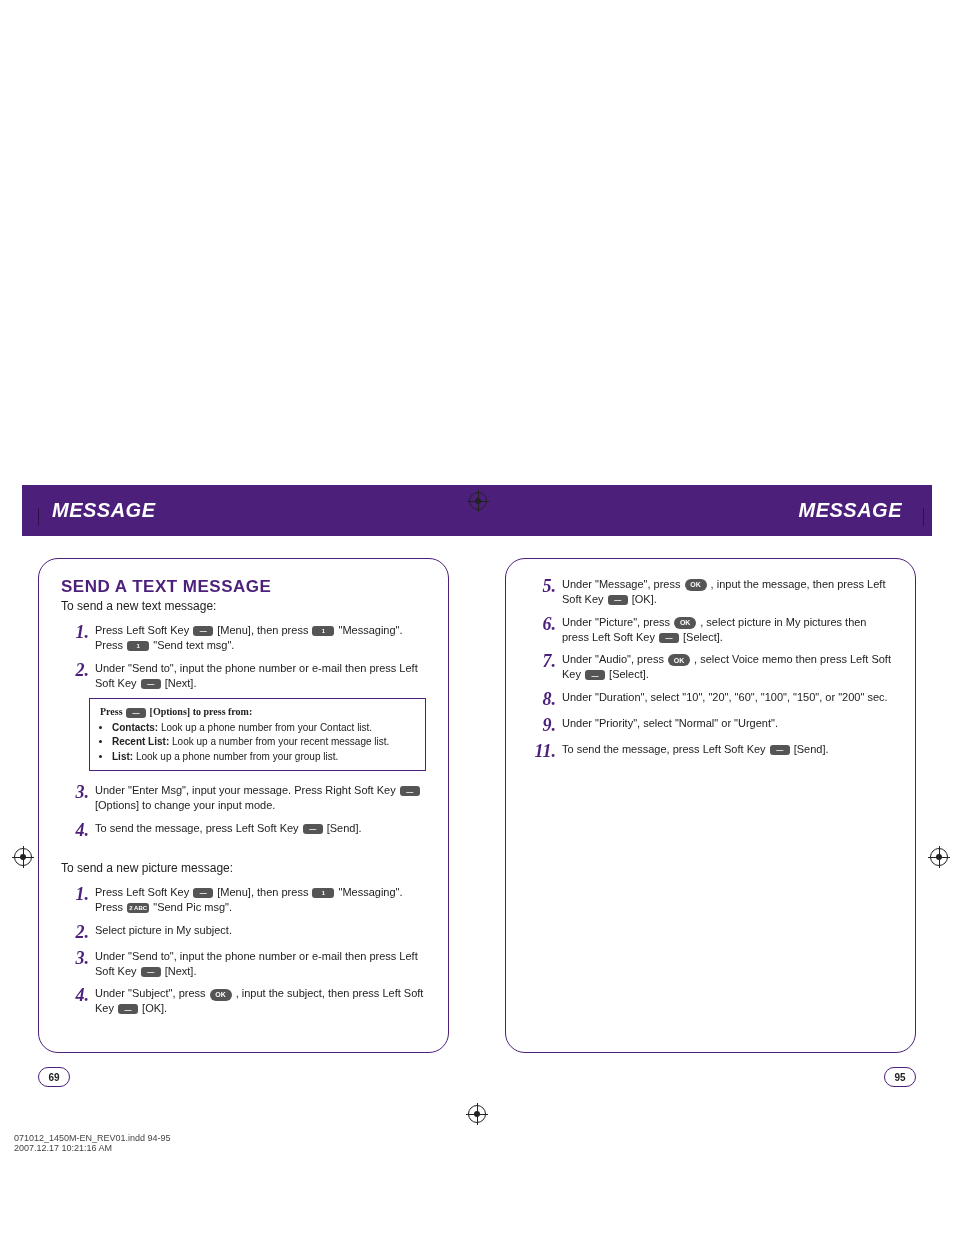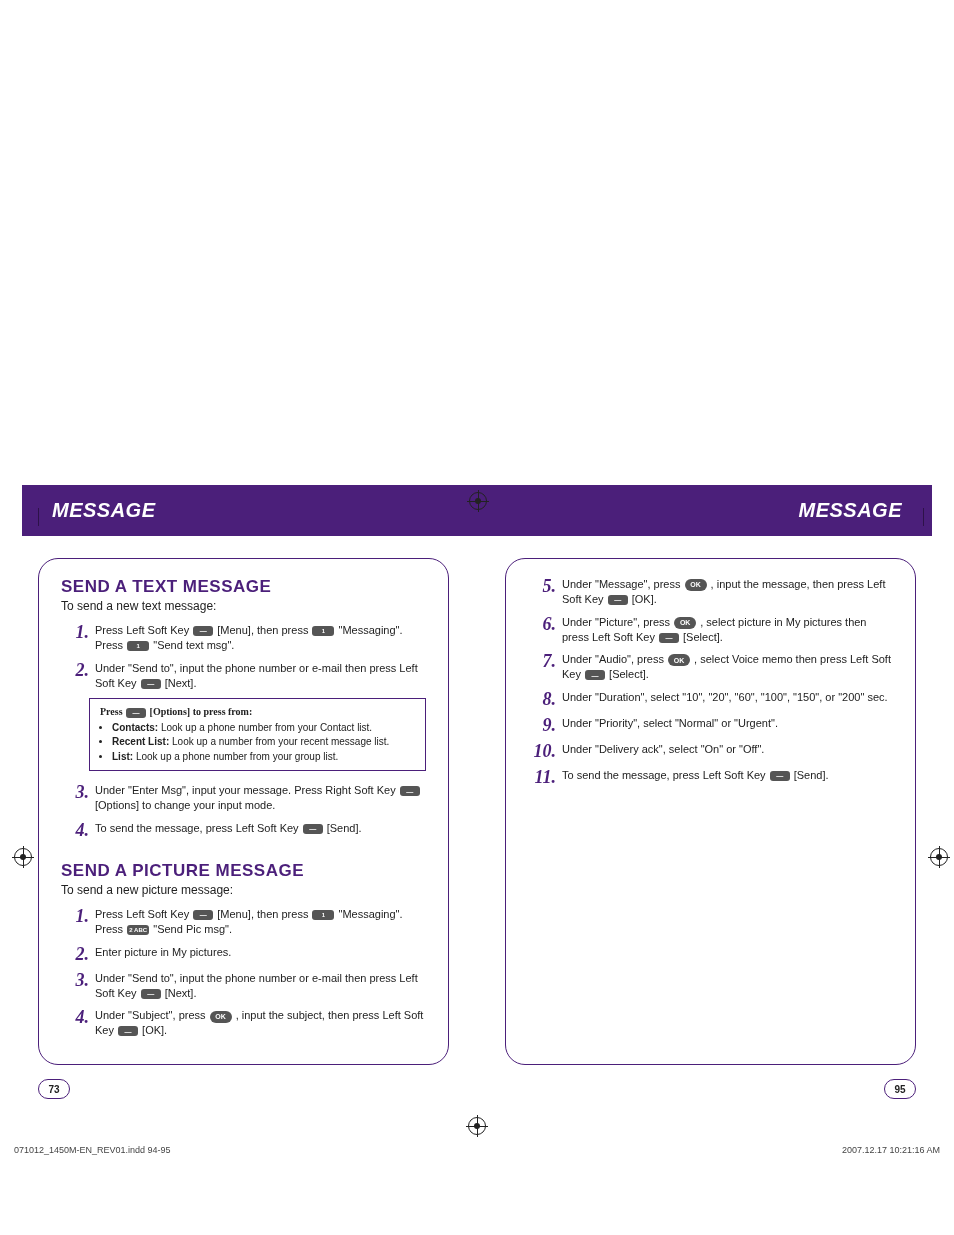--- a/index.html
+++ b/index.html
@@ -161,20 +161,21 @@
     justify-content:center;
     font-size: 10px;
     font-weight: bold;
   }
   .footer {
     display:flex;
     justify-content:space-between;
     font-size: 9px;
     color:#444;
     padding: 30px 14px 10px 14px;
+    flex-direction: column;
   }
   .reg-bottom {
     position:relative;
     height:16px;
     display:flex;
     justify-content:center;
   }
 </style>
 </head>
 <body>
@@ -242,33 +243,32 @@
 
       <div class="step">
         <div class="step-num">4</div>
         <div class="step-body">
           <span>To send the message, press Left Soft Key </span><span class="key">—</span><span>  [Send].</span>
         </div>
       </div>
 
       <div style="height:14px"></div>
 
-      <div class="section-heading">SEND A PICTURE MESSAGE</div>
       <div class="subtext">To send a new picture message:</div>
 
       <div class="step">
         <div class="step-num">1</div>
         <div class="step-body">
           <span>Press Left Soft Key </span><span class="key">—</span><span> [Menu], then press </span><span class="key numkey">1</span><span> "Messaging". Press </span><span class="key numkey">2 ABC</span><span> "Send Pic msg".</span>
         </div>
       </div>
 
       <div class="step">
         <div class="step-num">2</div>
-        <div class="step-body">Enter picture in My pictures.</div>
+        <div class="step-body">Select picture in My subject.</div>
       </div>
 
       <div class="step">
         <div class="step-num">3</div>
         <div class="step-body">
           <span>Under "Send to", input the phone number or e-mail then press Left Soft Key </span><span class="key">—</span><span> [Next].</span>
         </div>
       </div>
 
       <div class="step">
@@ -306,38 +306,34 @@
       <div class="step">
         <div class="step-num">8</div>
         <div class="step-body">Under "Duration", select "10", "20", "60", "100", "150", or "200" sec.</div>
       </div>
 
       <div class="step">
         <div class="step-num">9</div>
         <div class="step-body">Under "Priority", select "Normal" or "Urgent".</div>
       </div>
 
-      <div class="step">
-        <div class="step-num">10</div>
-        <div class="step-body">Under "Delivery ack", select "On" or "Off".</div>
-      </div>
 
       <div class="step">
         <div class="step-num">11</div>
         <div class="step-body">
           <span>To send the message, press Left Soft Key </span><span class="key">—</span><span> [Send].</span>
         </div>
       </div>
 
     </div>
 
   </div>
 
   <div class="pagenum-row">
-    <div class="pagenum">73</div>
+    <div class="pagenum">69</div>
     <div class="pagenum">95</div>
   </div>
 
   <div class="reg-bottom">
     <div class="reg-mark" style="position:relative; top:18px;">
         <div class="inner"></div>
       </div>
   </div>
 
   <div class="footer">

